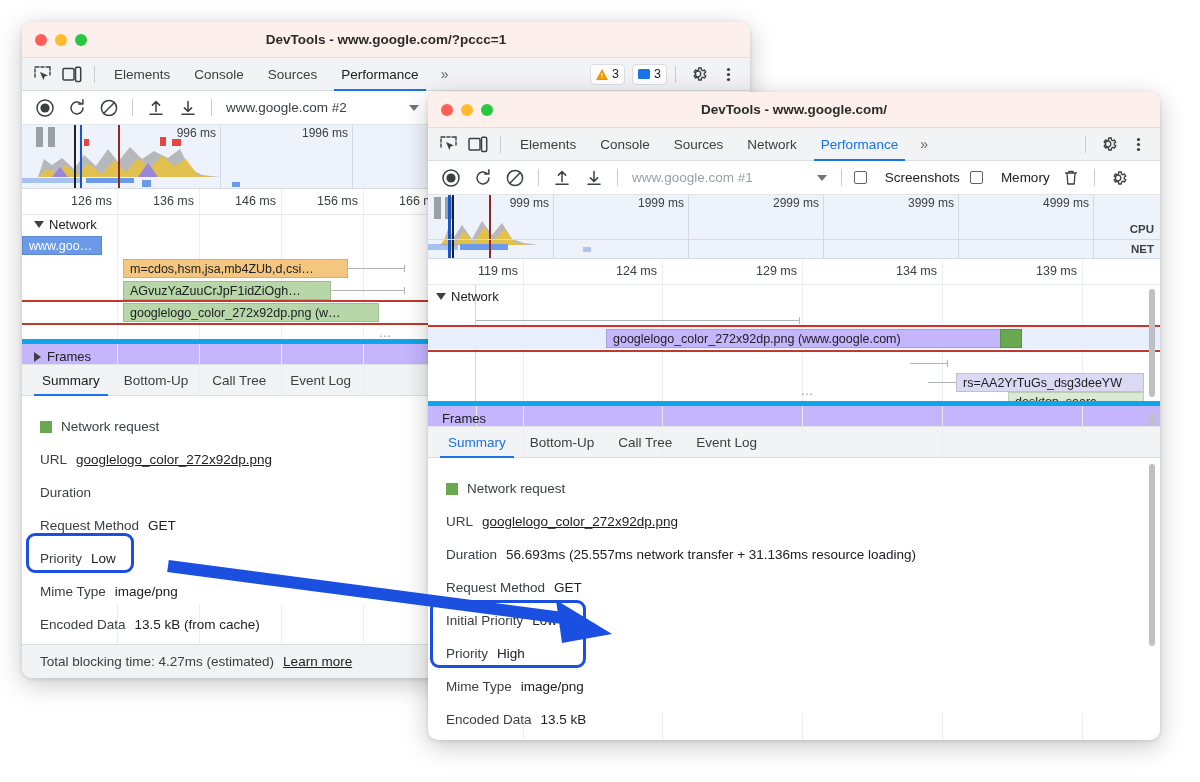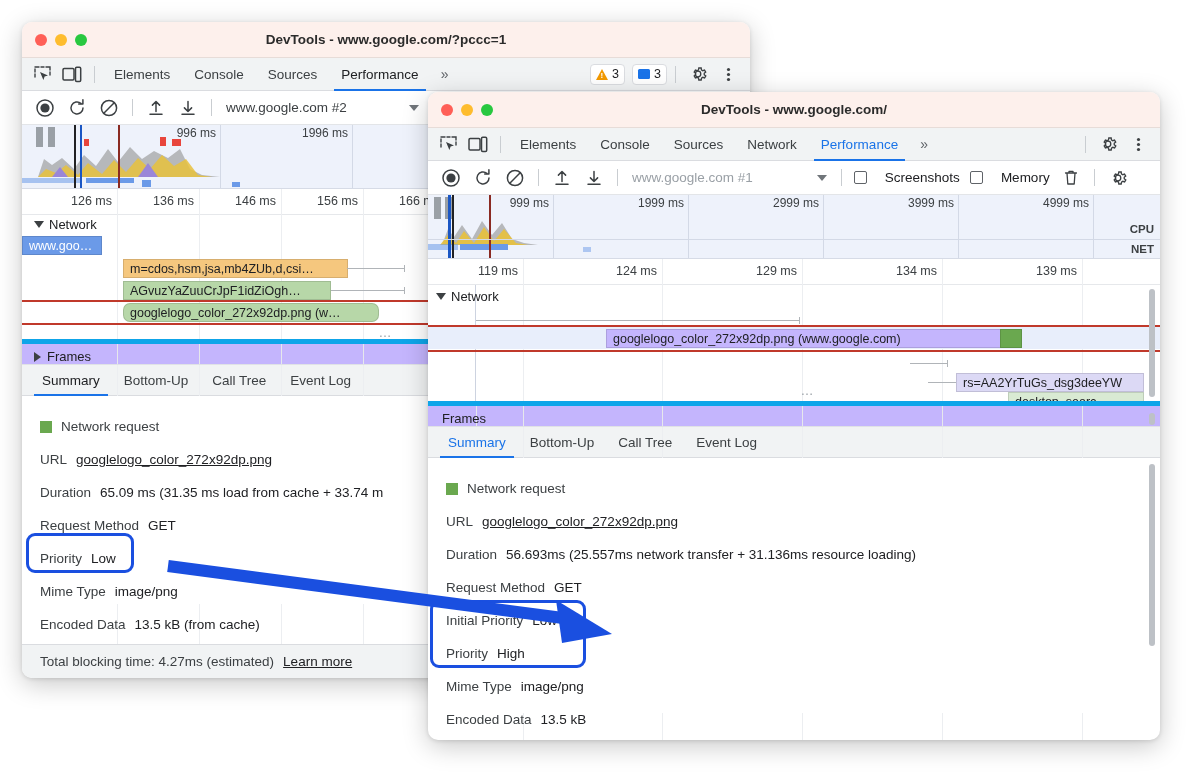--- a/index.html
+++ b/index.html
@@ -320,21 +320,21 @@
       <div class="grp-head" style="left:12px; top:2px;">
         <span class="tri-d"></span>
         <span>Network</span>
       </div>
 
       <div class="evt blue-sel" style="left:0px; top:21px; width:80px;">www.goo…</div>
       <div class="evt orange" style="left:101px; top:44px; width:225px;">m=cdos,hsm,jsa,mb4ZUb,d,csi…</div>
       <div class="evt-tail" style="left:325px; top:53px; width:58px;"></div>
       <div class="evt green" style="left:101px; top:66px; width:208px;">AGvuzYaZuuCrJpF1idZiOgh…</div>
       <div class="evt-tail" style="left:309px; top:75px; width:74px;"></div>
-      <div class="evt green" style="left:101px; top:88px; width:256px;border-radius:7px;">googlelogo_color_272x92dp.png (w…</div>
+      <div class="evt green" style="left:101px; top:88px; width:256px;">googlelogo_color_272x92dp.png (w…</div>
       <div class="hl-band" style="top:85px; height:25px;"></div>
       <div class="dots-row" style="top:110px;">…</div>
     </div>
 
     <div class="frames-bar">
       <span class="v" style="left:95px;"></span>
       <span class="v" style="left:177px;"></span>
       <span class="v" style="left:259px;"></span>
       <span class="v" style="left:341px;"></span>
       <span class="v" style="left:423px;"></span>
@@ -355,21 +355,20 @@
       <div class="sum-row">
         <span class="swatch"></span>
         <span class="sum-title">Network request</span>
       </div>
       <div class="sum-row">
         <span class="k">URL</span>
         <span class="v link">googlelogo_color_272x92dp.png</span>
       </div>
       <div class="sum-row">
         <span class="k">Duration</span>
-        <span class="v">65.09 ms (31.35 ms load from cache + 33.74 m</span>
       </div>
       <div class="sum-row">
         <span class="k">Request Method</span>
         <span class="v">GET</span>
       </div>
       <div class="sum-row">
         <span class="k">Priority</span>
         <span class="v">Low</span>
       </div>
       <div class="sum-row">

